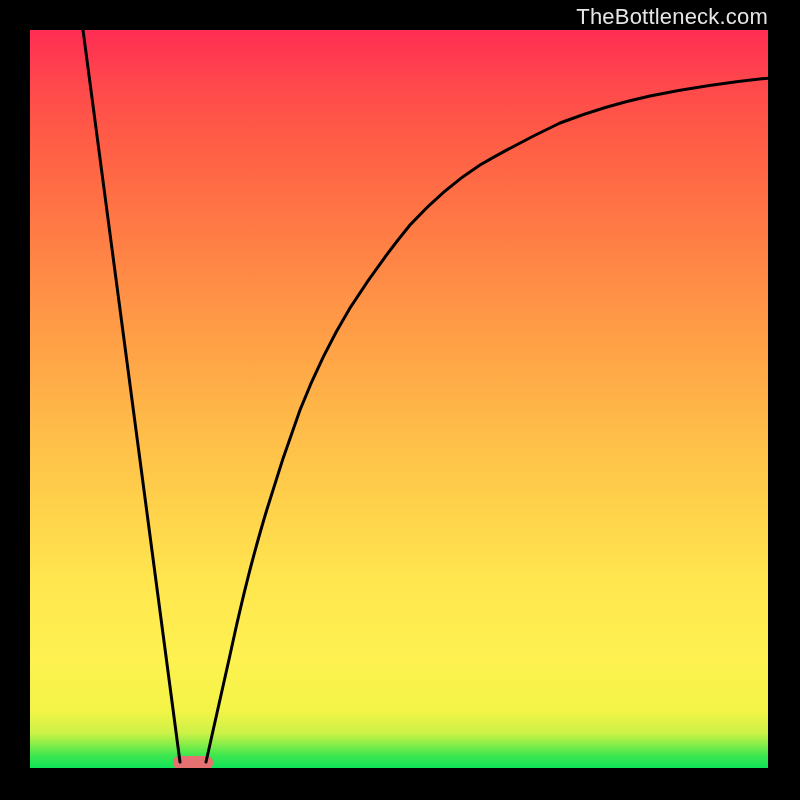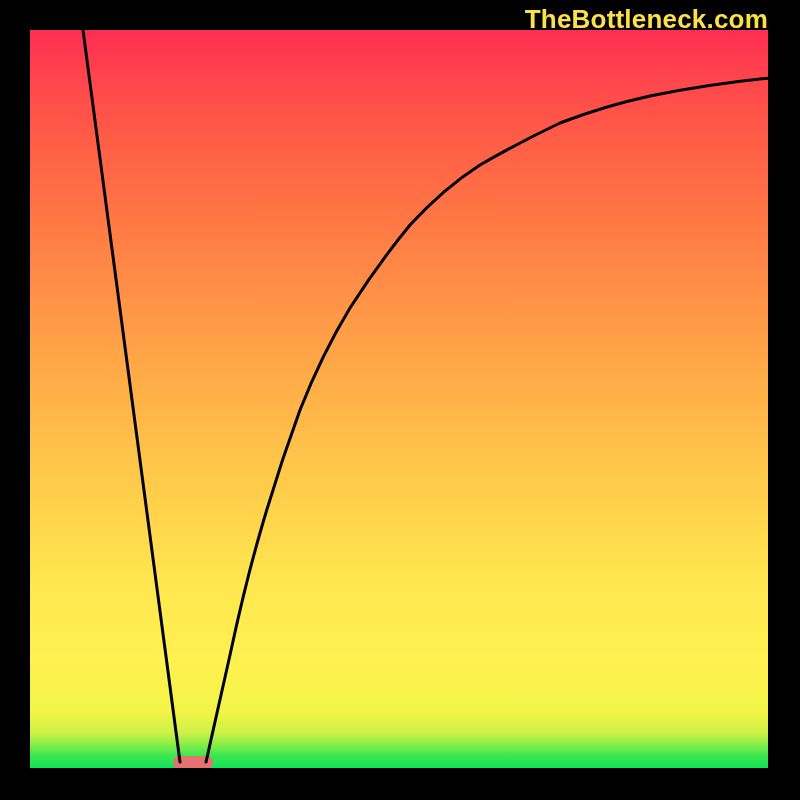--- a/index.html
+++ b/index.html
@@ -64,23 +64,23 @@
     left: 30px;
     bottom: 30px;
     height: 2px;
     width: 740px;
     background: #000;
   }
   .attrib {
     position: absolute;
     top: 4px;
     right: 32px;
-    color: #fde047;
-    font-size: 26px;
-    font-weight: 700;
+    color: #e5e5e5;
+    font-size: 22px;
+    font-weight: 400;
     letter-spacing: 0.2px;
   }
   .curve-svg {
     position: absolute;
     left: 0;
     top: 0;
     width: 100%;
     height: 100%;
   }
   .curve-path {

